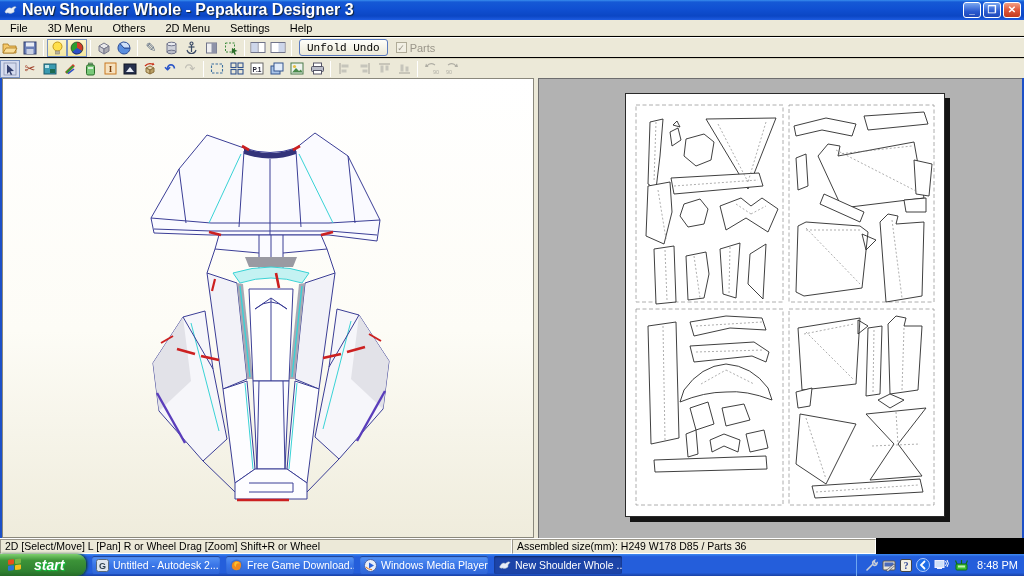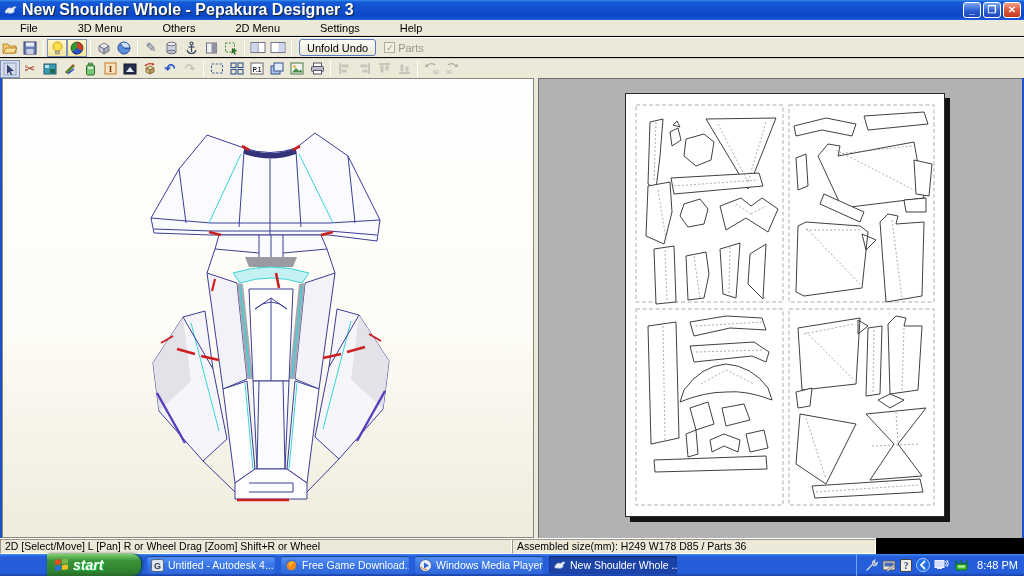--- a/index.html
+++ b/index.html
@@ -13,33 +13,33 @@
   .titlebar .apptitle { font-size:16px; font-weight:bold; text-shadow:1px 1px 1px #123; margin-left:4px; }
   .win-logo { width:15px; height:14px; }
   .win-controls { margin-left:auto; display:flex; gap:2px; }
   .wc-btn { width:18px; height:16px; border-radius:3px; border:1px solid #fff;
     background:linear-gradient(180deg,#7aa7f0,#2a5ad0 60%,#1e47b8); color:#fff; font-size:10px; line-height:13px;
     text-align:center; font-weight:bold; }
   .wc-btn.close { background:linear-gradient(180deg,#f2a085,#e0583a 50%,#c23a1d); }
 
   .menubar { position:absolute; left:0; top:20px; width:1024px; height:16px; background:#ece9d8;
     display:flex; align-items:center; font-size:11px; color:#000; border-bottom:1px solid #e2dfc8;}
-  .menu-item { padding:1px 20px; }
+  .menu-item { padding:1px 10px; }
 
   .toolbar { position:absolute; left:0; width:1024px; background:#ece9d8; display:flex; align-items:center; }
   .tb1 { top:37px; height:20px; border-top:1px solid #fff; }
   .tb2 { top:58px; height:20px; border-top:1px solid #d8d4bc; }
   .tb-btn { width:20px; height:18px; display:flex; align-items:center; justify-content:center; border:1px solid transparent; }
   .tb-btn.pressed { border:1px solid #7a93c0; background:linear-gradient(180deg,#fdf5c8,#f5e8a0); }
   .tb-btn.pressed2 { border:1px solid #7a93c0; background:#d6ddef; }
   .tb-btn.disabled { opacity:.45; filter:grayscale(1); }
   .tb-sep { width:1px; height:16px; background:#c8c4aa; border-right:1px solid #fff; margin:0 3px; }
   .glyph { font-size:13px; line-height:13px; }
   .unfold-btn { height:17px; padding:0 7px; margin-left:4px; font-size:11px; color:#000;
-    background:linear-gradient(180deg,#fefefa,#ece9d8); border:1px solid #5a7abf; border-radius:3px; }
+    background:linear-gradient(180deg,#fefefa,#ece9d8); border:1px solid #5a7abf; border-radius:3px;font-family:Liberation Mono, monospace; }
   .auto-wrap { display:flex; align-items:center; gap:3px; margin-left:8px; color:#9a968a; font-size:11px; }
   .auto-check { width:11px; height:11px; background:#f2f0e4; border:1px solid #b0ac98; font-size:9px; line-height:10px;
     text-align:center; color:#9a968a; }
 
   
   .content { position:absolute; left:0; top:78px; width:1024px; height:460px; background:#ece9d8;
     border-left:2px solid #1c50c8; border-right:2px solid #1c50c8; }
   .pane3d { position:absolute; left:0px; top:0; width:532px; height:460px;
     border:1px solid #8a887c; background:linear-gradient(180deg,#ffffff 0%,#fdfcf6 55%,#efecdc 100%); }
   .pane2d { position:absolute; left:536px; top:0; width:484px; height:460px; background:#b2b2b2;
@@ -52,23 +52,23 @@
   .statusbar { position:absolute; left:0; top:538px; width:876px; height:16px; background:#ece9d8;
     display:flex; font-size:10.5px; color:#000; border-top:1px solid #fff; }
   .status-cell { border:1px solid; border-color:#9a968a #fff #fff #9a968a; padding:0 4px; line-height:13px;
     white-space:nowrap; overflow:hidden; }
   .status-left { width:512px; }
   .status-right { flex:1; text-align:left; }
 
   
   .taskbar { position:absolute; left:0; top:554px; width:1024px; height:22px;
     background:linear-gradient(180deg,#3f8cf3 0%,#245edb 12%,#245edb 85%,#1941a5 100%); display:flex; align-items:center; }
-  .start-btn { height:22px; width:94px; display:flex; align-items:center; gap:4px; padding:0 10px 0 8px;
+  .start-btn { height:22px; width:86px; display:flex; align-items:center; gap:12px; padding:0 10px 0 8px;
     background:linear-gradient(180deg,#7fd06f 0%,#3c9338 30%,#2f8030 80%,#256b27 100%);
-    border-radius:0 9px 9px 0; box-shadow:1px 0 3px #0b3a10;margin-left:47px; }
+    border-radius:0 9px 9px 0; box-shadow:1px 0 3px #0b3a10; }
   .start-label { color:#fff; font-weight:bold; font-style:italic; font-size:14px; text-shadow:1px 1px 1px #1c4; }
   .flag { width:14px; height:13px; display:grid; grid-template-columns:6px 6px; grid-template-rows:5px 5px; gap:1px; transform:skewY(-6deg); }
   .flag i { border-radius:1px; }
   .task-item { height:18px; width:128px; margin-left:6px; display:flex; align-items:center; gap:4px; padding:0 4px;
     background:linear-gradient(180deg,#5795f5,#3a76e8 50%,#2f66d8); border-radius:2px; box-shadow:0 1px 1px #1b3d8f inset;
     color:#fff; font-size:10.5px; white-space:nowrap; overflow:hidden; }
   .task-item.active { background:linear-gradient(180deg,#1c44a8,#16389а 50%,#163898); background:#1c44a8; box-shadow:0 1px 2px #0d2560 inset; }
   .task-icon { width:13px; height:13px; flex:none; }
   .tray { margin-left:auto; height:22px; display:flex; align-items:center; gap:4px; padding:0 6px 0 8px;
     background:linear-gradient(180deg,#3f8cf3 0%,#245edb 12%,#245edb 85%,#1941a5 100%);
@@ -531,21 +531,21 @@
           <i style="background:#2a74d8"></i>
           <i style="background:#f4c01e"></i>
       </span>
       <span class="start-label">start</span>
     </div>
     <div class="task-item">
       <svg class="task-icon" viewBox="0 0 13 13">
         <rect x="0.5" y="0.5" width="12" height="12" rx="2" fill="#dfe6ee" stroke="#5a6a7a"></rect>
         <text x="6.5" y="10" text-anchor="middle" font-size="9" fill="#31424f" font-weight="bold" font-family="Liberation Sans,sans-serif">G</text>
       </svg>
-      <span>Untitled - Autodesk 4...</span>
+      <span>Untitled - Autodesk 2...</span>
     </div>
     <div class="task-item">
       <svg class="task-icon" viewBox="0 0 13 13">
         <circle cx="6.5" cy="6.5" r="6" fill="#3a6ecc"></circle>
         <path d="M2.5 4 Q6 0.5 10.5 3.5 Q12 7 9.5 10.5 Q5 12.5 2.5 9.5 Q1.2 6.8 2.5 4Z" fill="#f08a1e"></path>
         <path d="M5 3 Q8 2 10 4.5 Q9 4 7 4.5 Q5.5 5.5 6 8 Q4 7 4.2 5Z" fill="#fbc12c"></path>
       </svg>
       <span>Free Game Download...</span>
     </div>
     <div class="task-item">

